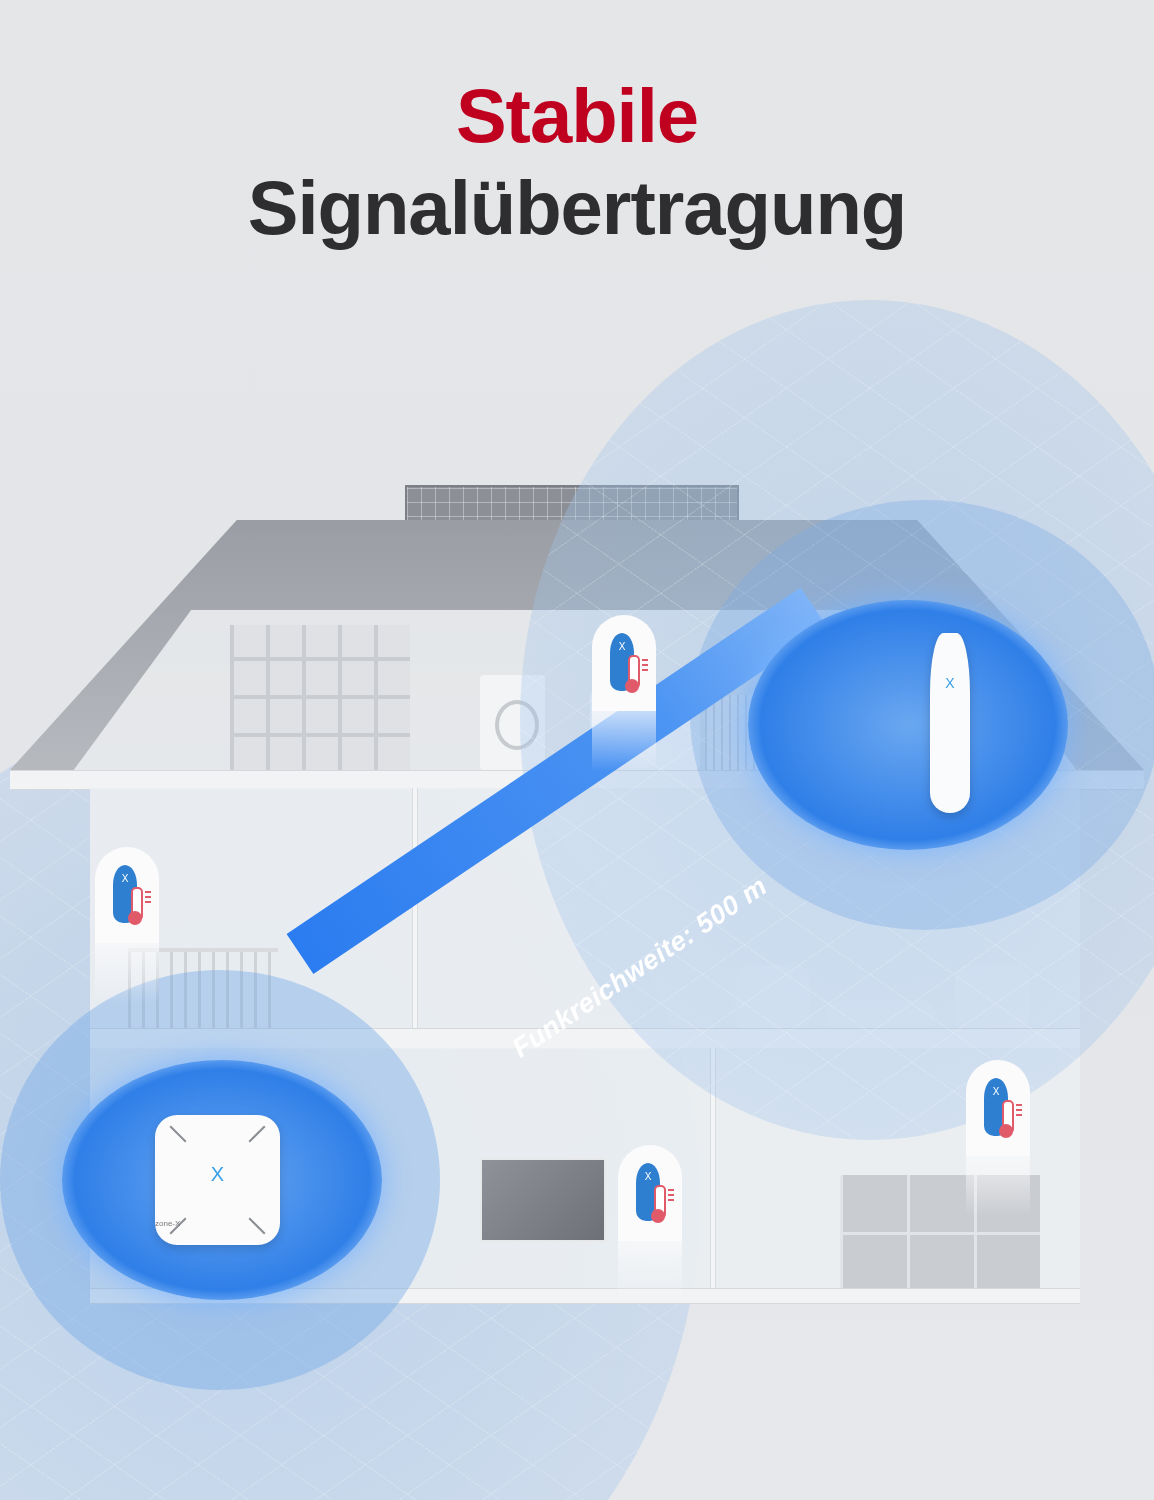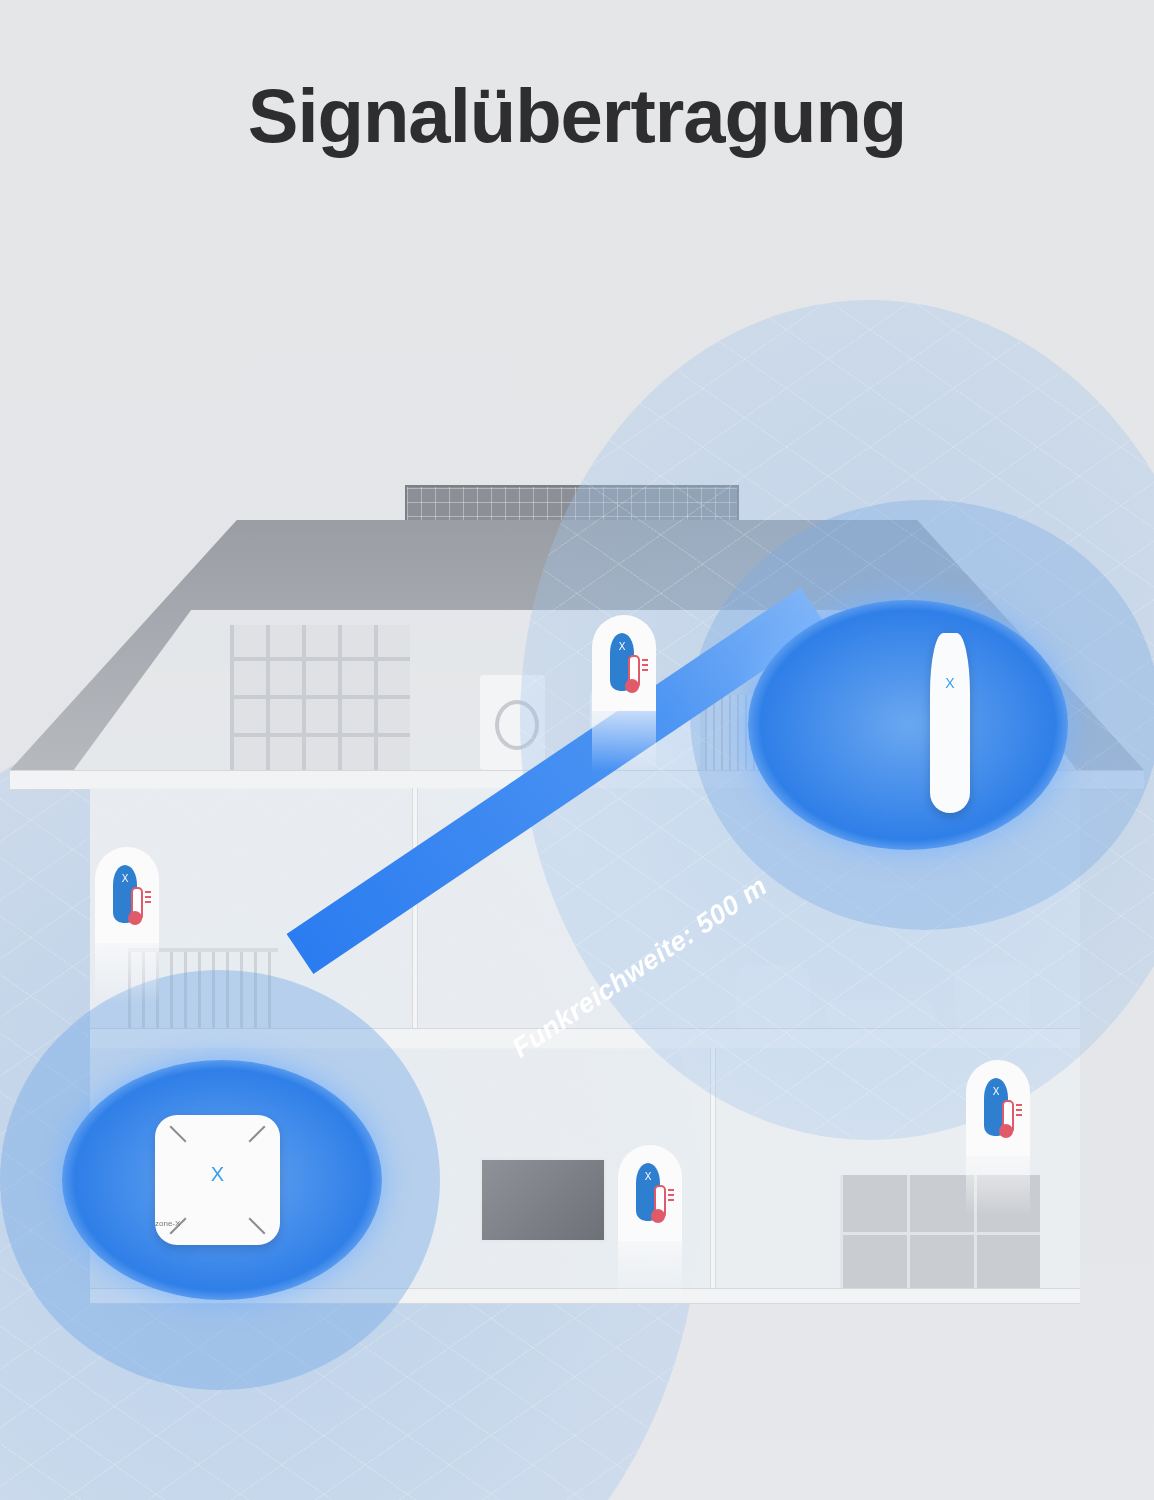--- a/index.html
+++ b/index.html
@@ -96,20 +96,21 @@
     .thermo { position:absolute; left:33px; top:40px; width:14px; height:40px; }
     .thermo .tube { position:absolute; left:3px; top:0; width:8px; height:30px; border:2px solid #e05a6a; border-radius:5px; background:#fff; }
     .thermo .bulb { position:absolute; left:0; top:24px; width:14px; height:14px; border-radius:50%; border:2px solid #e05a6a; background:#e05a6a; box-sizing:border-box; }
     .ticks { position:absolute; left:50px; top:44px; width:6px; height:14px;
       background: repeating-linear-gradient(180deg, #e05a6a 0 2px, transparent 2px 5px); }
   </style>
 </head>
 <body>
 
 <div class="title-wrap">
+  <div class="title-line1">Stabile</div>
   <div class="title-line2">Signalübertragung</div>
 </div>
 
 <div class="sphere sphere-big-left">
     <div class="mesh"></div>
   </div>
 
 <div>
   <div class="solar"></div>
   <div class="roof"></div>

